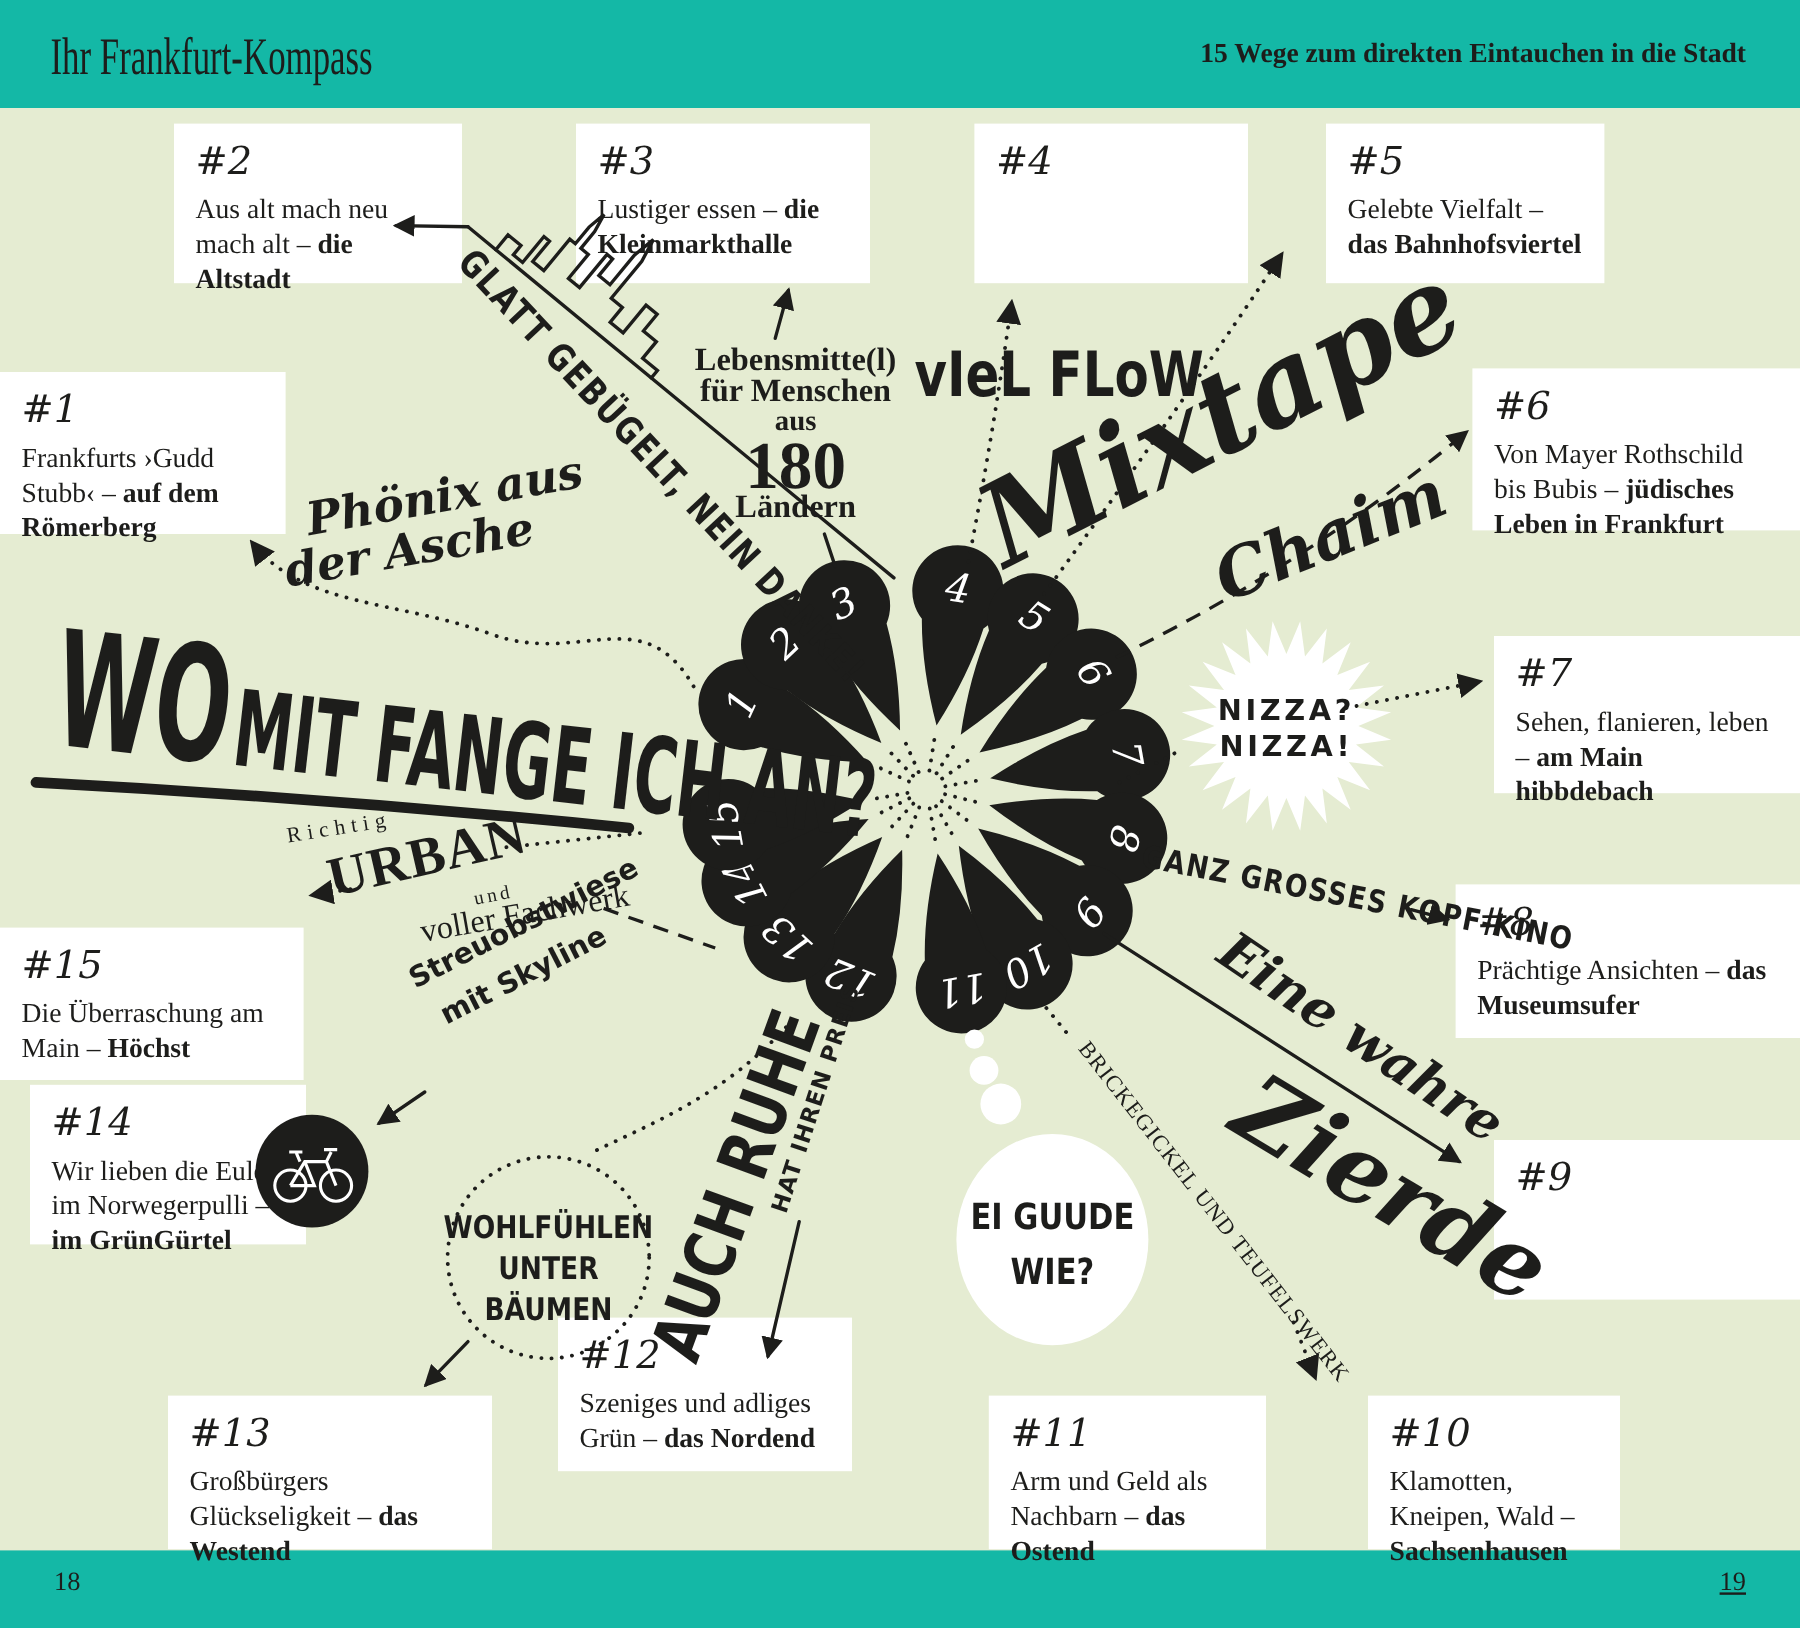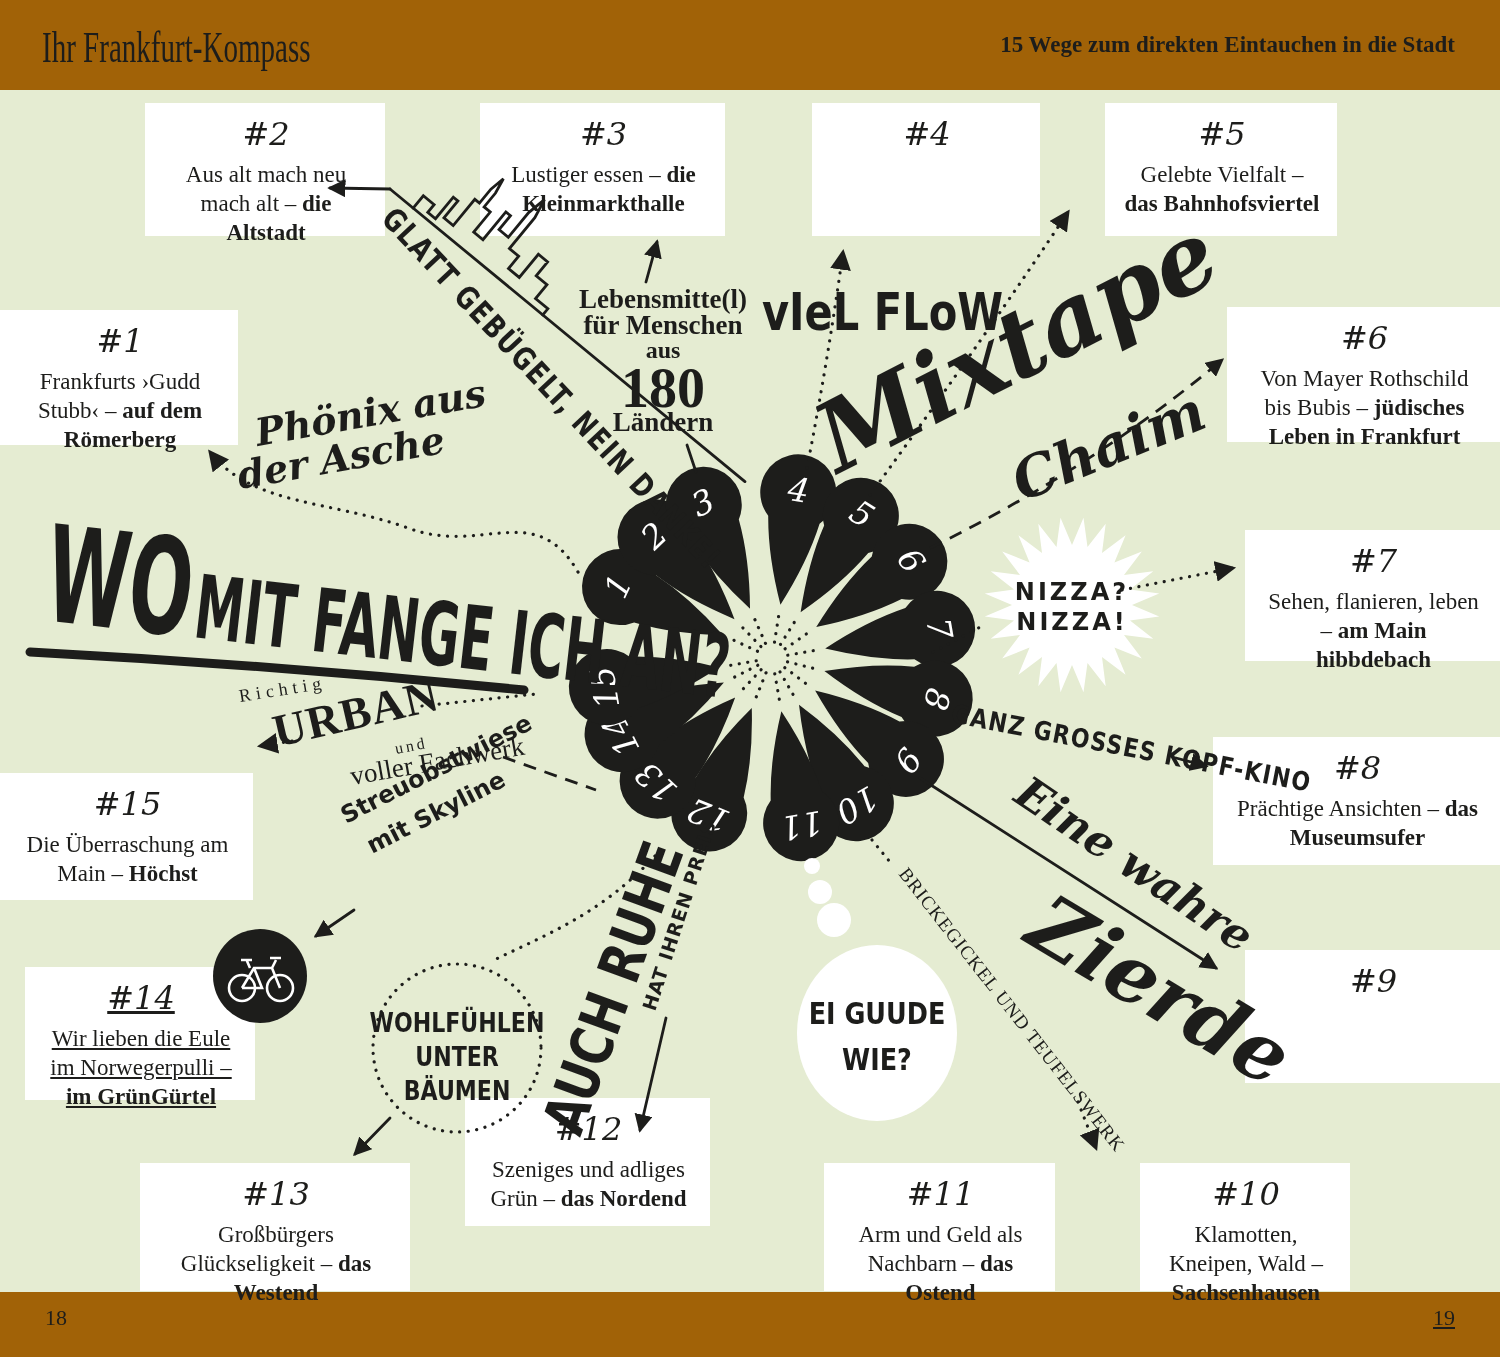--- a/index.html
+++ b/index.html
@@ -1,38 +1,38 @@
 <!DOCTYPE html>
 <html><head>
 <meta charset="utf-8">
 <style>
   html,body{margin:0;padding:0;background:#fff;}
-  #page{position:relative;width:1500px;height:1357px;background:#a16207;overflow:hidden;
-        font-family:"Liberation Serif",serif;color:#1d1d1b;text-align:center;}
+  #page{position:relative;width:1500px;height:1357px;background:#14b8a6;overflow:hidden;
+        font-family:"Liberation Serif",serif;color:#1d1d1b;}
   #green{position:absolute;left:0;top:90px;width:1500px;height:1202px;background:#e5ecd2;}
   #deco{position:absolute;left:0;top:0;width:1500px;height:1357px;z-index:3;}
   #boxes{position:absolute;left:0;top:0;width:1500px;height:1357px;z-index:2;}
   .box{position:absolute;background:#ffffff;box-sizing:border-box;padding:12px 16px 10px 18px;}
   .bnum{font:italic 32px "DejaVu Serif",serif;margin-bottom:8px;}
   .btxt{font:23px/1.26 "Liberation Serif",serif;}
   .btxt strong{font-weight:700;}
   .b1{left:0;top:310px;width:238px;height:135px;}
   .b2{left:145px;top:103px;width:240px;height:133px;}
   .b3{left:480px;top:103px;width:245px;height:133px;}
   .b4{left:812px;top:103px;width:228px;height:133px;}
   .b5{left:1105px;top:103px;width:232px;height:133px;}
   .b6{left:1227px;top:307px;width:273px;height:135px;}
   .b7{left:1245px;top:530px;width:255px;height:131px;}
   .b8{left:1213px;top:737px;width:287px;height:128px;}
   .b9{left:1245px;top:950px;width:255px;height:133px;}
   .b10{left:1140px;top:1163px;width:210px;height:128px;}
   .b11{left:812px;top:1163px;width:231px;height:128px;margin-left:12px;}
   .b12{left:465px;top:1098px;width:245px;height:128px;}
   .b13{left:140px;top:1163px;width:270px;height:128px;}
-  .b14{left:25px;top:967px;width:230px;height:133px;text-decoration:underline;}
+  .b14{left:25px;top:904px;width:230px;height:133px;}
   .b15{left:0;top:745px;width:253px;height:127px;margin-top:28px;}
   #hleft{position:absolute;left:42px;top:22px;font:44px "Liberation Serif",serif;
          transform:scaleX(.66);transform-origin:left top;white-space:nowrap;z-index:4;}
   #hright{position:absolute;right:45px;top:32px;font:bold 23px "Liberation Serif",serif;z-index:4;}
   .pgnum{position:absolute;top:1305px;font:22px "Liberation Serif",serif;z-index:4;}
   #pgl{left:45px;} #pgr{right:45px;text-decoration:underline;}
   .ln{stroke:#1d1d1b;stroke-width:2.8;fill:none;stroke-linecap:round;}
   .thick{stroke:#1d1d1b;stroke-width:9;fill:none;stroke-linecap:round;}
   .dot{stroke:#1d1d1b;stroke-width:3.2;fill:none;stroke-dasharray:0.1 8.5;stroke-linecap:round;}
   .dash{stroke:#1d1d1b;stroke-width:2.8;fill:none;stroke-dasharray:13 9;}

